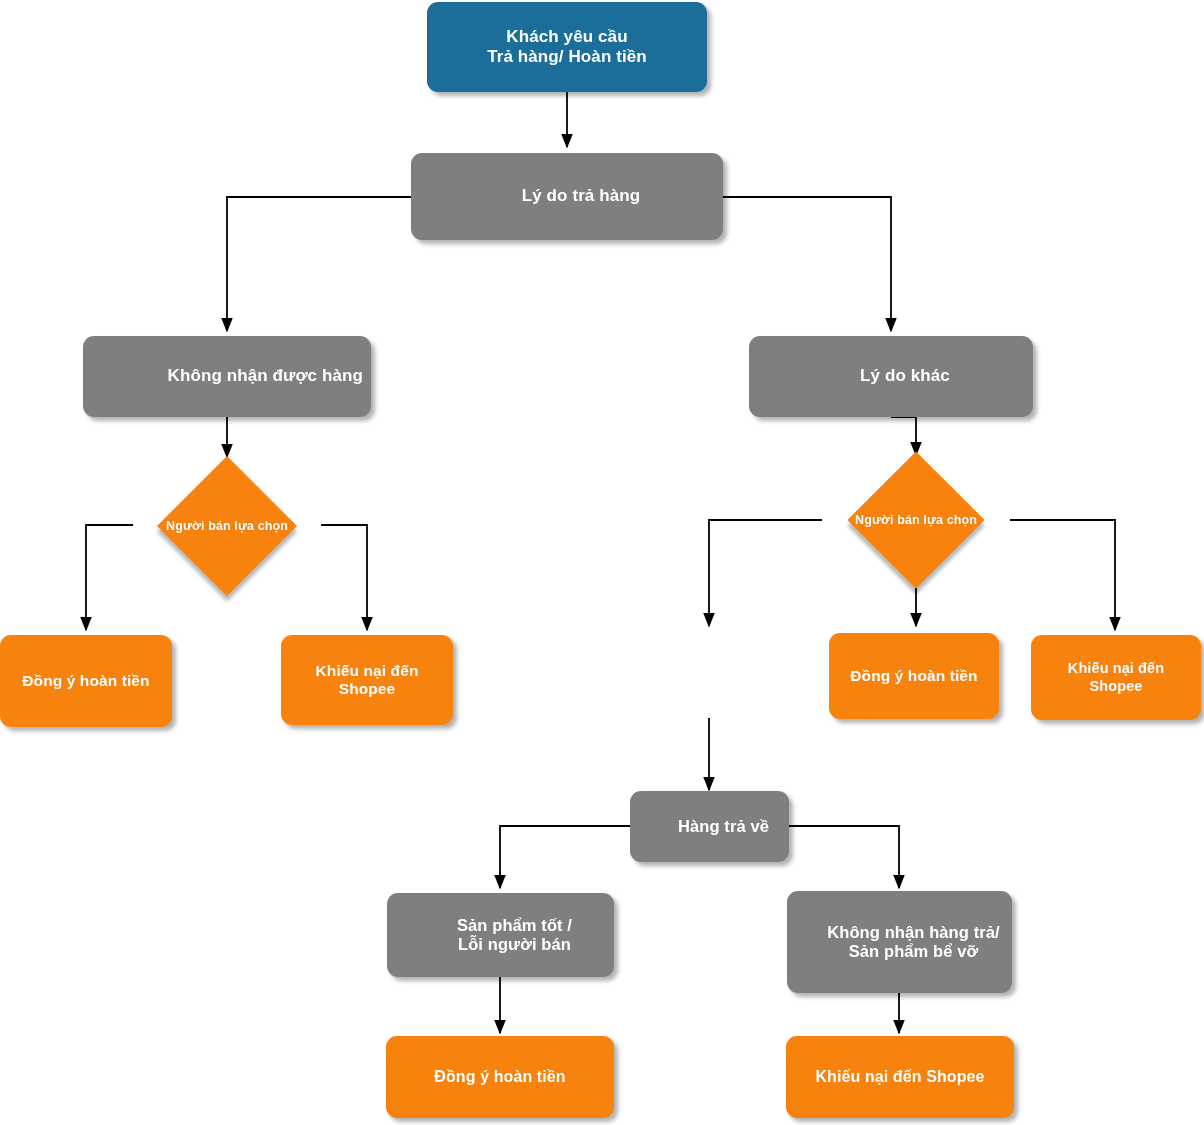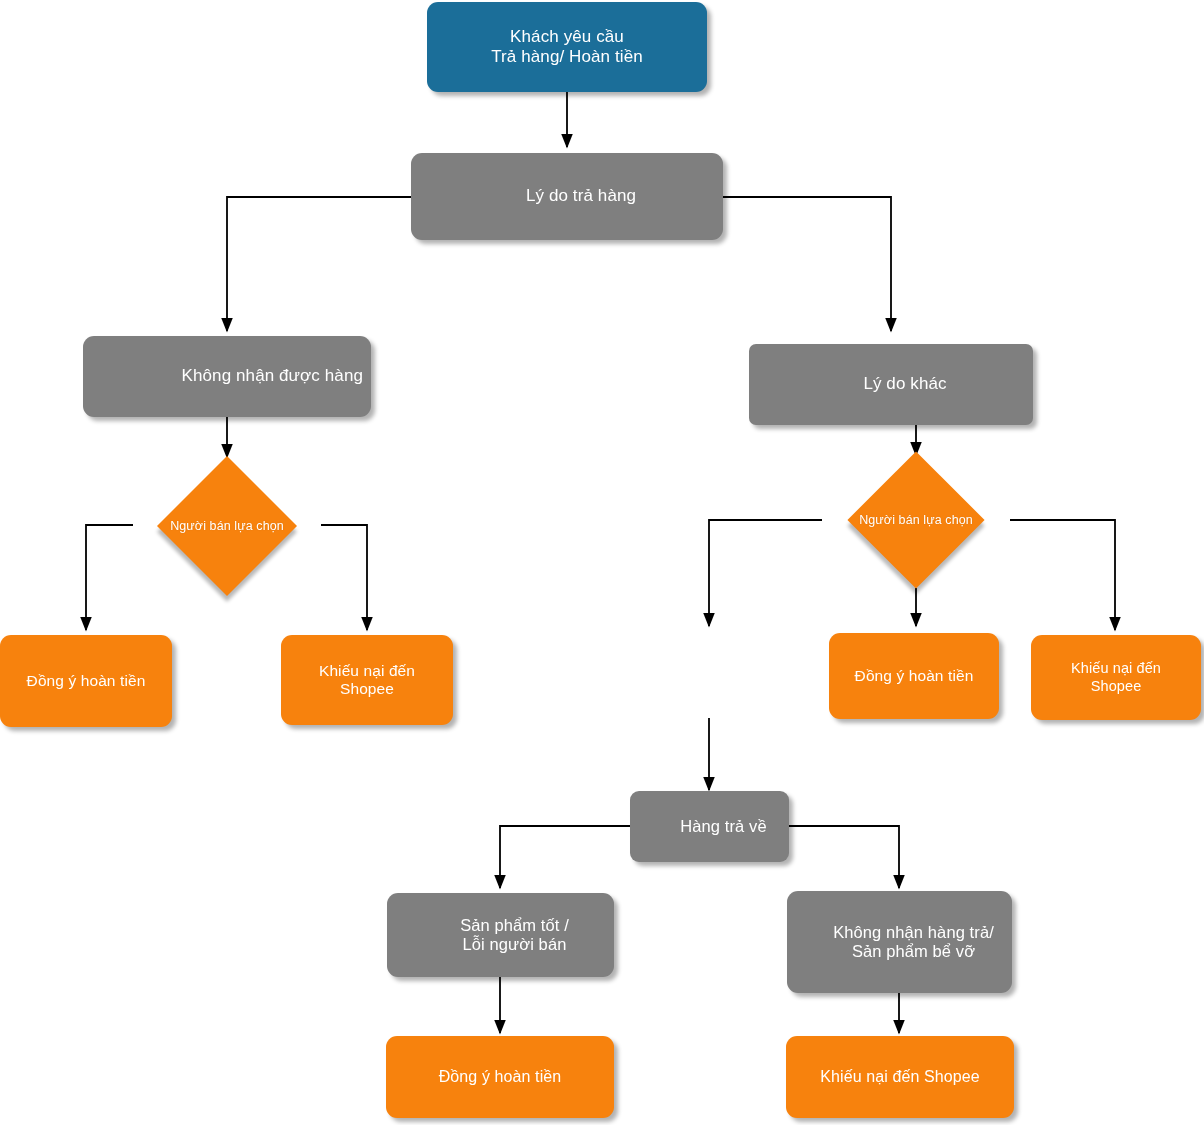--- a/index.html
+++ b/index.html
@@ -25,21 +25,21 @@
     height: 1125px;
   }
   .node {
     position: absolute;
     box-sizing: border-box;
     display: flex;
     align-items: center;
     justify-content: center;
     text-align: center;
     color: #ffffff;
-    font-weight: normal;
+    font-weight: bold;
     line-height: 1.18;
     z-index: 3;
     letter-spacing: 0.1px;
   }
   .node.box {
     border-radius: 11px;
     box-shadow: 4px 4px 4px rgba(0,0,0,0.30);
   }
   .node.blue  { background: #1b6e99; }
   .node.gray  { background: #7f7f7f; padding-left: 28px; }
@@ -122,21 +122,21 @@
   </div>
 
   <div class="node box gray" style="left:411px; top:153px; width:312px; height:87px; font-size:17px;">
     <span class="lbl">Lý do trả hàng</span>
   </div>
 
   <div class="node box gray" style="left:83px; top:336px; width:288px; height:81px; font-size:17px;justify-content:flex-end;">
     <span class="lbl">Không nhận được hàng</span>
   </div>
 
-  <div class="node box gray" style="left:749px; top:344px; width:284px; height:81px; font-size:17px;border-radius:7px;">
+  <div class="node box gray" style="left:749px; top:336px; width:284px; height:81px; font-size:17px;">
     <span class="lbl">Lý do khác</span>
   </div>
 
   <div class="node diamond" style="left:129px; top:456px; width:196px; height:140px; font-size:12.5px;">
     <span class="dshape" style="width:99px; height:99px;"></span>
     <span class="lbl">Người bán lựa chọn</span>
   </div>
 
   <div class="node diamond" style="left:818px; top:452px; width:196px; height:136px; font-size:12.5px;">
     <span class="dshape" style="width:97px; height:97px;"></span>
@@ -155,21 +155,21 @@
 
   <div class="node box orange" style="left:829px; top:633px; width:170px; height:86px; font-size:15.5px;">
     <span class="lbl">Đồng ý hoàn tiền</span>
   </div>
 
   <div class="node box orange" style="left:1031px; top:635px; width:170px; height:85px; font-size:14.5px;">
     <span class="lbl">Khiếu nại đến
 Shopee</span>
   </div>
 
-  <div class="node box gray" style="left:630px; top:791px; width:159px; height:71px; font-size:16.5px;border-radius:9px;">
+  <div class="node box gray" style="left:630px; top:791px; width:159px; height:71px; font-size:16.5px;">
     <span class="lbl">Hàng trả về</span>
   </div>
 
   <div class="node box gray" style="left:387px; top:893px; width:227px; height:84px; font-size:16.5px;justify-content:center;">
     <span class="lbl">Sản phẩm tốt /
 Lỗi người bán</span>
   </div>
 
   <div class="node box gray" style="left:787px; top:891px; width:225px; height:102px; font-size:16.5px;">
     <span class="lbl">Không nhận hàng trả/

